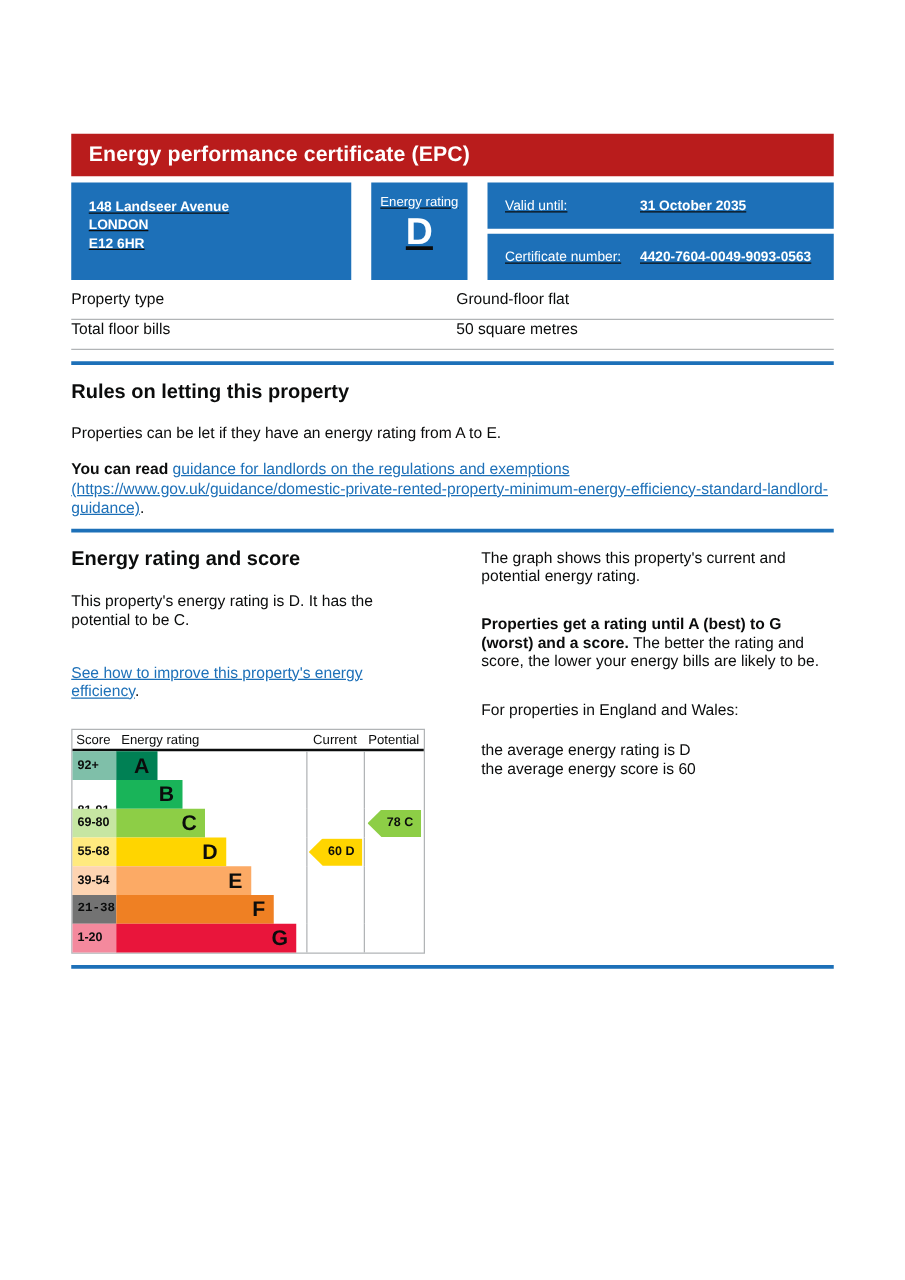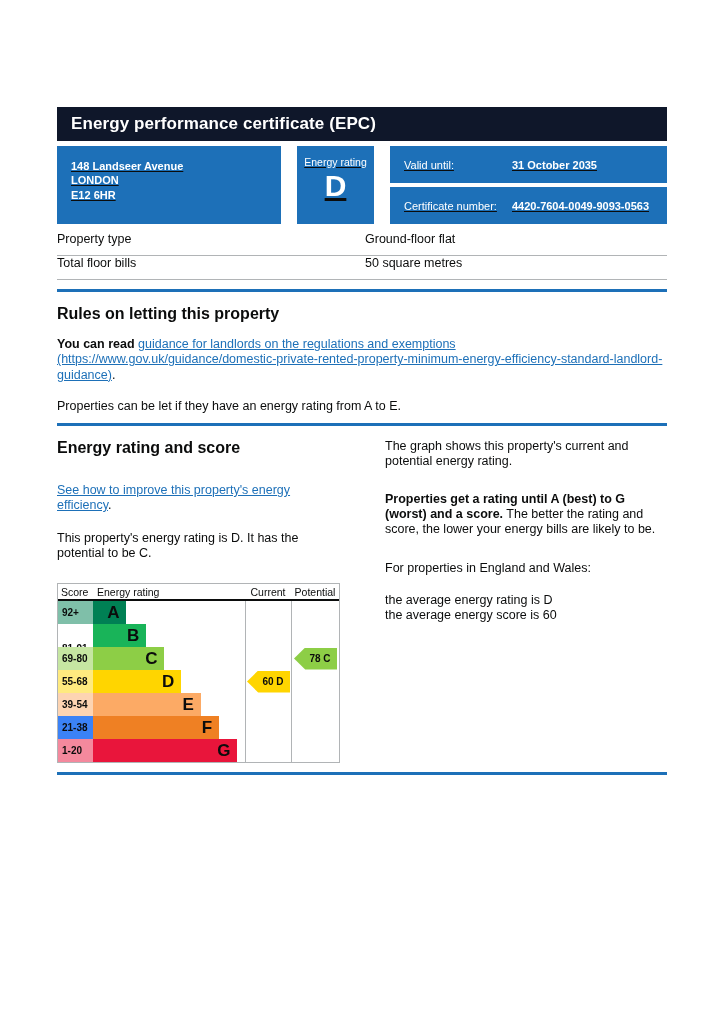--- a/index.html
+++ b/index.html
@@ -1,21 +1,21 @@
 <!DOCTYPE html>
 <html><head>
 <meta charset="utf-8">
 <style>
   * { margin: 0; padding: 0; box-sizing: border-box; }
   html, body { width: 724px; height: 1024px; background: #fff; }
   body { font-family: "Liberation Sans", "DejaVu Sans", sans-serif; color: #0b0c0c; }
   .page { position: absolute; left: 57px; top: 107px; width: 610px; }
 
   
-  .masthead { background: #0f172a; height: 34px; display: flex; align-items: center; padding-left: 14px; }
+  .masthead { background: #b91c1c; height: 34px; display: flex; align-items: center; padding-left: 14px; }
   .masthead h1 { color: #fff; font-size: 17px; font-weight: bold; letter-spacing: 0.1px; }
 
   
   .banner { display: flex; gap: 16px; height: 78px; margin-top: 5px; text-decoration: underline; }
   .banner .box { background: #1d70b8; color: #fff; }
   .address-box { width: 224px; padding: 13px 0 0 14px; font-size: 11px; font-weight: bold; line-height: 1.3; }
   .rating-box { width: 77px; display: flex; flex-direction: column; align-items: center; padding-top: 10px; }
   .rating-box .rating-label { font-size: 10.5px; }
   .rating-box .rating-letter { font-size: 30px; font-weight: bold; line-height: 1.2; }
   .meta-box { flex: 1; display: flex; flex-direction: column; gap: 4px; background: transparent !important; }
@@ -108,35 +108,35 @@
     <div class="prop-row">
       <span class="prop-label">Total floor bills</span>
       <span class="prop-value">50 square metres</span>
     </div>
   </section>
 
   <hr class="section-break">
 
   <section class="rules">
     <h2 class="section-heading">Rules on letting this property</h2>
+    <p class="body-text p1">Properties can be let if they have an energy rating from A to E.</p>
     <p class="body-text p2">
       <span class="bold">You can read </span><a class="link">guidance for landlords on the regulations and exemptions (https://www.gov.uk/guidance/domestic-private-rented-property-minimum-energy-efficiency-standard-landlord-guidance)</a><span>.</span>
     </p>
-    <p class="body-text p1">Properties can be let if they have an energy rating from A to E.</p>
   </section>
 
   <hr class="section-break rules-break">
 
   <section class="two-col">
     <div class="col-left">
       <h2 class="section-heading">Energy rating and score</h2>
+      <p class="body-text rating-summary">This property's energy rating is D. It has the potential to be C.</p>
       <p class="body-text improve-link-p">
         <a class="link">See how to improve this property's energy efficiency</a><span>.</span>
       </p>
-      <p class="body-text rating-summary">This property's energy rating is D. It has the potential to be C.</p>
 
       <div class="epc-chart">
         <div class="chart-header">
           <div class="h-score">Score</div>
           <div class="h-rating">Energy rating</div>
           <div class="h-current">Current</div>
           <div class="h-potential">Potential</div>
         </div>
         <div id="chart-rows">
             <div class="chart-row">
@@ -187,21 +187,21 @@
               <div class="score-cell" style="background: rgb(253, 212, 178);">39-54</div>
               <div class="rating-cell">
                 <div class="band-bar" style="background: rgb(252, 170, 101); width: 71%;">
                   <span class="band-letter">E</span>
                 </div>
               </div>
               <div class="pointer-cell current-cell"></div>
               <div class="pointer-cell potential-cell"></div>
             </div>
             <div class="chart-row">
-              <div class="score-cell" style="background: #3b82f6;">21-38</div>
+              <div class="score-cell" style="background: #737373; font-family: Liberation Mono, monospace;">21-38</div>
               <div class="rating-cell">
                 <div class="band-bar" style="background: rgb(239, 128, 35); width: 83%;">
                   <span class="band-letter">F</span>
                 </div>
               </div>
               <div class="pointer-cell current-cell"></div>
               <div class="pointer-cell potential-cell"></div>
             </div>
             <div class="chart-row">
               <div class="score-cell" style="background: rgb(244, 137, 157);">1-20</div>

